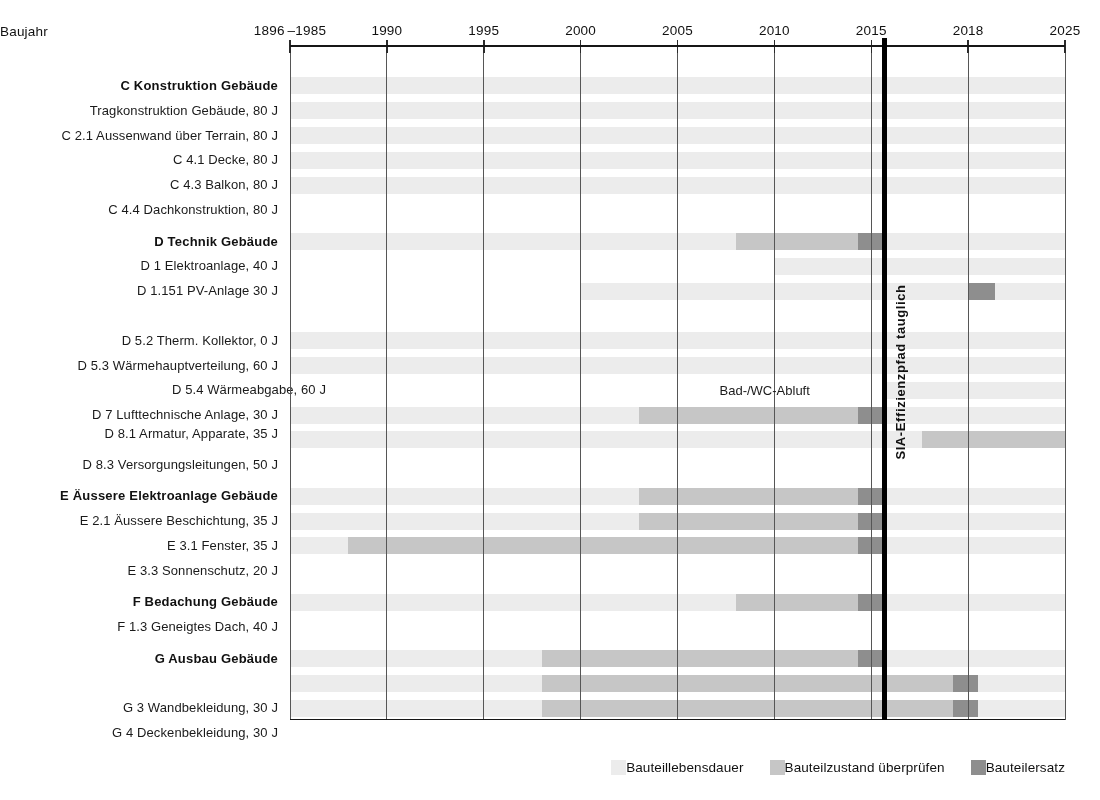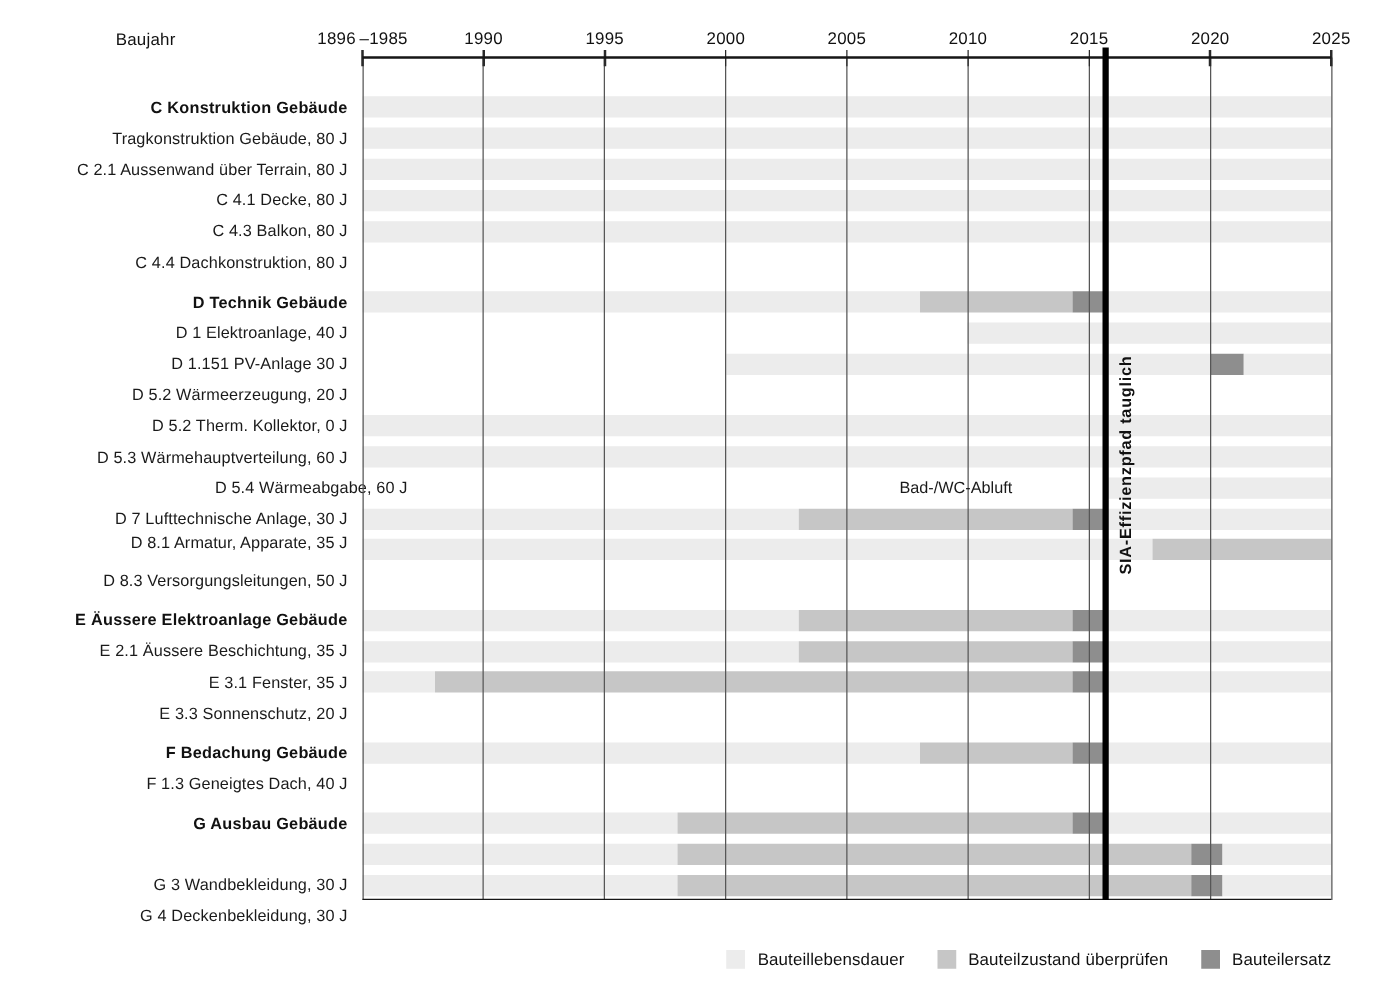--- a/index.html
+++ b/index.html
@@ -1,41 +1,41 @@
 <!DOCTYPE html>
 <html><head>
 <meta charset="utf-8">
 <style>
   html,body{margin:0;padding:0;background:#fff;}
   #stage{position:relative;width:1100px;height:800px;background:#ffffff;overflow:hidden;
          font-family:"Liberation Sans",sans-serif;color:#111;}
   .abs{position:absolute;}
   
-  #axis-label{position:absolute;left:0;top:24px;width:233px;text-align:center;
+  #axis-label{position:absolute;left:0;top:24px;width:233px;text-align:left;
               font-size:13.5px;color:#111;letter-spacing:.2px;}
   .tick-label{position:absolute;top:23px;transform:translateX(-50%);font-size:13.5px;
               white-space:nowrap;color:#111;letter-spacing:.2px;z-index:5;}
   .tickmark{position:absolute;top:40px;height:13px;width:1.5px;background:#2a2a2a;z-index:4;}
   .gridline{position:absolute;top:46px;height:674px;width:1px;background:#565656;z-index:3;}
   .axis-top{position:absolute;left:290px;width:775px;top:45px;height:1.6px;background:#161616;z-index:4;}
   .axis-bottom{position:absolute;left:290px;width:775px;top:719px;height:1.4px;background:#161616;z-index:4;}
   
   .row-label{position:absolute;left:0;width:278px;height:18px;line-height:18px;text-align:right;
              font-size:13px;color:#1a1a1a;white-space:nowrap;letter-spacing:.1px;z-index:2;margin-top:25px;}
   .row-label.header{font-weight:700;letter-spacing:.2px;color:#111;}
   .bar{position:absolute;height:17px;z-index:1;}
   
   .marker-line{position:absolute;top:38px;height:682px;width:5px;background:#000;z-index:6;}
   #marker-label{position:absolute;left:900px;top:372px;transform:translate(-50%,-50%) rotate(-90deg);
                 white-space:nowrap;font-size:13px;font-weight:700;letter-spacing:.6px;color:#111;z-index:6;}
   #annotation{position:absolute;transform:translate(-50%,-50%);white-space:nowrap;
               font-size:13px;color:#1a1a1a;z-index:5;}
   
   #legend{position:absolute;top:760px;right:35px;display:flex;align-items:center;gap:26px;z-index:2;}
-  .legend-item{display:flex;gap:10px;}
+  .legend-item{display:flex;}
   .swatch{width:15px;height:15px;}
   .legend-label{font-size:13.5px;color:#111;letter-spacing:.1px;white-space:nowrap;}
   
   #caption{position:absolute;left:14px;top:760px;font-family:"DejaVu Serif",serif;
            font-size:17px;color:#111;white-space:nowrap;z-index:2;}
   #caption b{font-family:"Liberation Sans",sans-serif;font-size:16.5px;font-weight:700;letter-spacing:.2px;}
 </style>
 </head>
 <body>
 
@@ -55,21 +55,20 @@
       <div class="row-label" style="top: 176px;">C 4.4 Dachkonstruktion, 80 J</div>
       <div class="bar" style="left: 290px; width: 775px; top: 176.5px; background: rgb(236, 236, 236);"></div>
       <div class="row-label header" style="top: 207.6px;">D Technik Gebäude</div>
       <div class="row-label" style="top: 232.4px;">D 1 Elektroanlage, 40 J</div>
       <div class="bar" style="left: 290px; width: 445.625px; top: 232.9px; background: rgb(236, 236, 236);"></div>
       <div class="bar" style="left: 735.625px; width: 122.062px; top: 232.9px; background: rgb(198, 198, 198);"></div>
       <div class="bar" style="left: 857.687px; width: 27.125px; top: 232.9px; background: rgb(142, 142, 142);"></div>
       <div class="bar" style="left: 884.812px; width: 180.187px; top: 232.9px; background: rgb(236, 236, 236);"></div>
       <div class="row-label" style="top: 257.2px;">D 1.151 PV-Anlage 30 J</div>
       <div class="bar" style="left: 774.375px; width: 290.625px; top: 257.7px; background: rgb(236, 236, 236);"></div>
-      <div class="row-label" style="top: 282px;">D 5.2 Wärmeerzeugung, 20 J</div>
       <div class="bar" style="left: 580.625px; width: 387.5px; top: 282.5px; background: rgb(236, 236, 236);"></div>
       <div class="bar" style="left: 968.125px; width: 27.125px; top: 282.5px; background: rgb(142, 142, 142);"></div>
       <div class="bar" style="left: 995.25px; width: 69.75px; top: 282.5px; background: rgb(236, 236, 236);"></div>
       <div class="row-label" style="top: 306.8px;">D 5.2 Therm. Kollektor, 0 J</div>
       <div class="row-label" style="top: 331.6px;">D 5.3 Wärmehauptverteilung, 60 J</div>
       <div class="bar" style="left: 290px; width: 775px; top: 332.1px; background: rgb(236, 236, 236);"></div>
       <div class="row-label" style="top: 356.4px; padding-left: 48px;">D 5.4 Wärmeabgabe, 60 J</div>
       <div class="bar" style="left: 290px; width: 775px; top: 356.9px; background: rgb(236, 236, 236);"></div>
       <div class="row-label" style="top: 381.2px;">D 7 Lufttechnische Anlage, 30 J</div>
       <div class="bar" style="left: 884.812px; width: 180.187px; top: 381.7px; background: rgb(236, 236, 236);"></div>
@@ -134,21 +133,21 @@
       <div class="tickmark" style="left: 676.75px;"></div>
       <div class="tick-label" style="left: 677.5px;">2005</div>
       <div class="gridline" style="left: 773.875px;"></div>
       <div class="tickmark" style="left: 773.625px;"></div>
       <div class="tick-label" style="left: 774.375px;">2010</div>
       <div class="gridline" style="left: 870.75px;"></div>
       <div class="tickmark" style="left: 870.5px;"></div>
       <div class="tick-label" style="left: 871.25px;">2015</div>
       <div class="gridline" style="left: 967.625px;"></div>
       <div class="tickmark" style="left: 967.375px;"></div>
-      <div class="tick-label" style="left: 968.125px;">2020</div>
+      <div class="tick-label" style="left: 968.125px;">2018</div>
       <div class="gridline" style="left: 1064.5px;"></div>
       <div class="tickmark" style="left: 1064.25px;"></div>
       <div class="tick-label" style="left: 1065px;">2025</div>
       <div class="axis-top"></div>
       <div class="axis-bottom"></div>
       <div class="marker-line" style="left: 882.312px; background: rgb(0, 0, 0);"></div>
     </div>
 
   <div id="marker-label">SIA-Effizienzpfad tauglich</div>
 

